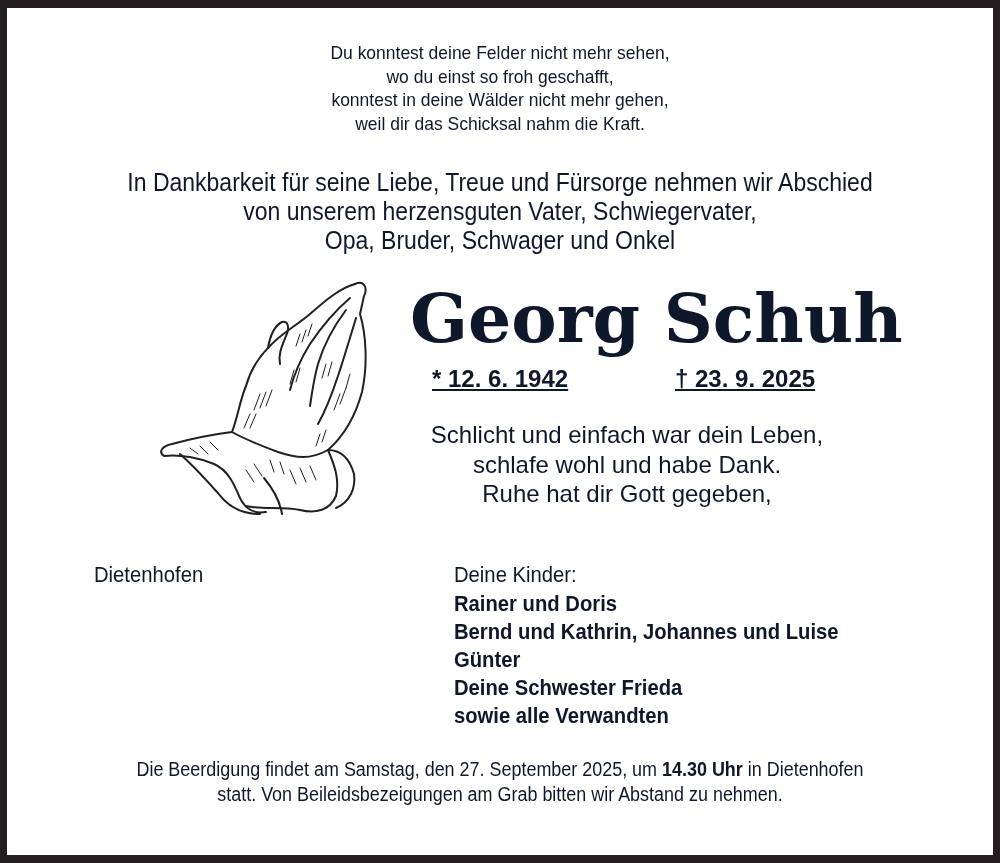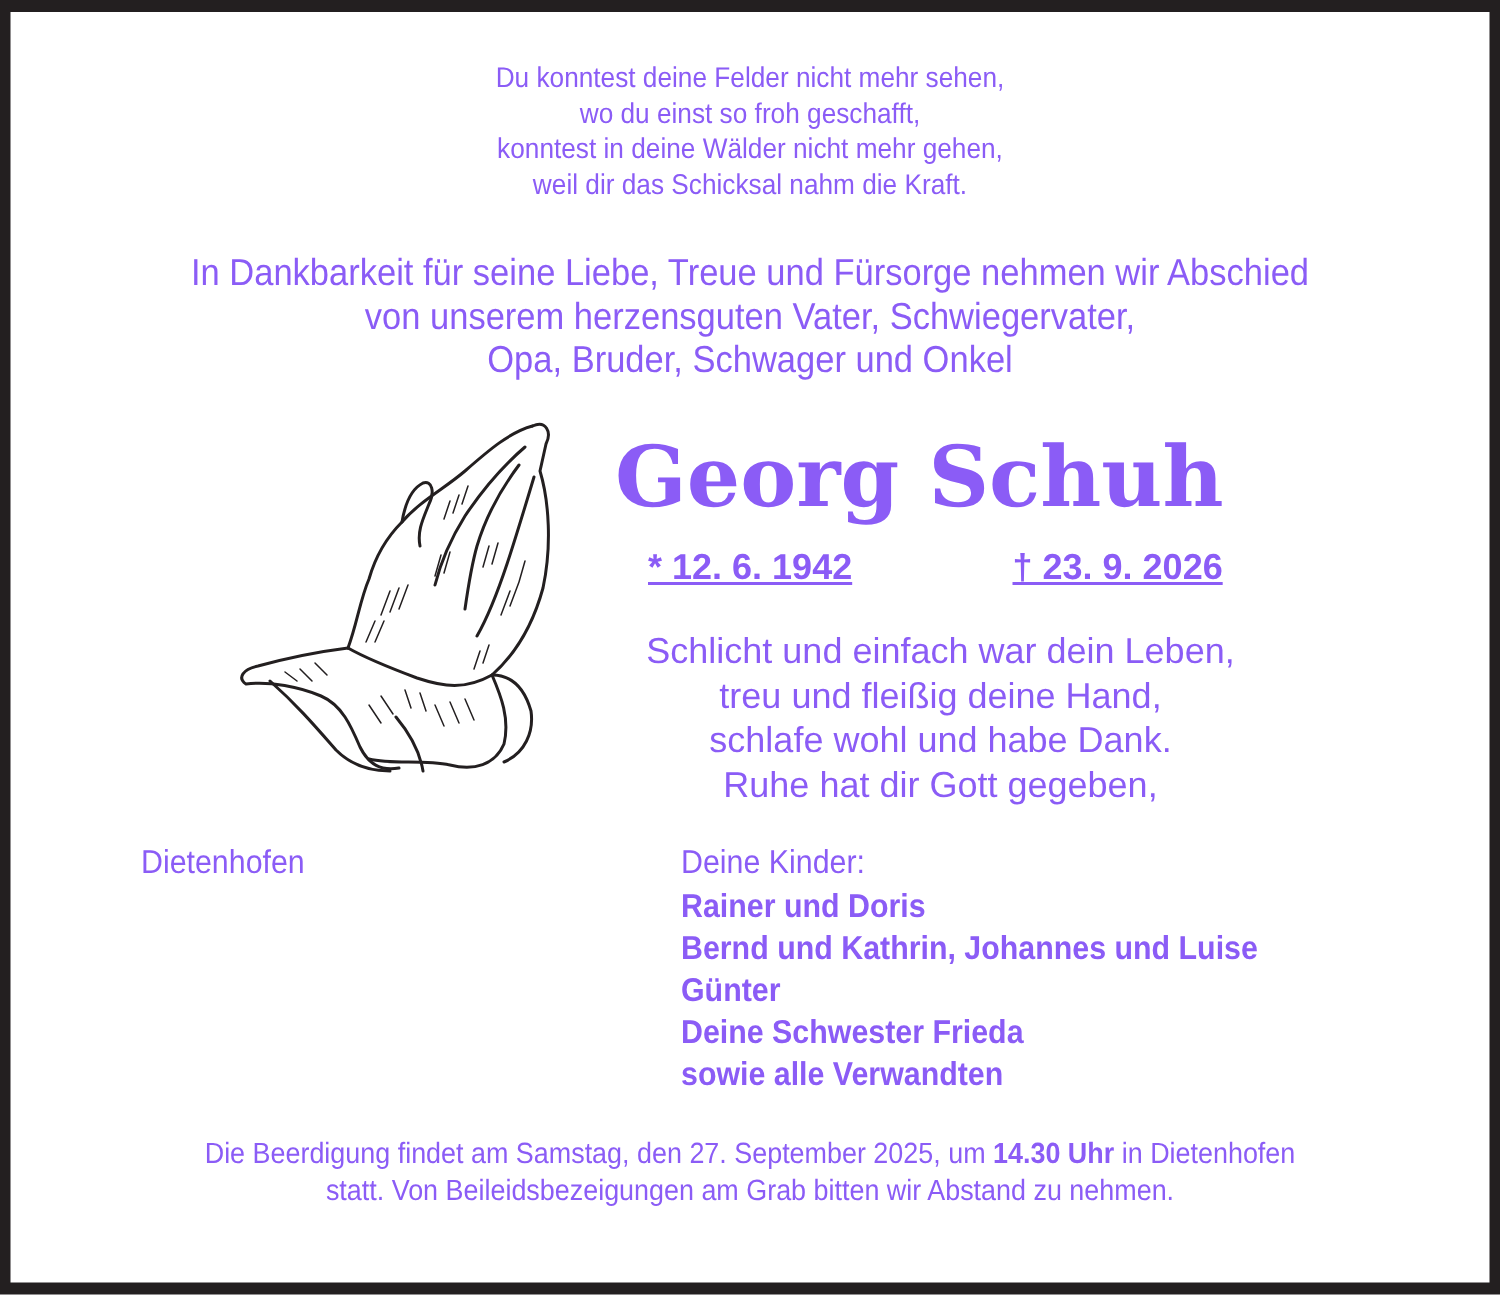--- a/index.html
+++ b/index.html
@@ -1,24 +1,24 @@
 <!DOCTYPE html>
 <html><head>
 <meta charset="utf-8">
 <style>
   html, body { margin: 0; padding: 0; }
   body { width: 1000px; height: 863px; background: #231f20; position: relative; overflow: hidden; }
-  .card { position: absolute; left: 7px; top: 8px; width: 986px; height: 847px; background: #ffffff; color: #8b5cf6;
+  .card { position: absolute; left: 7px; top: 8px; width: 986px; height: 847px; background: #ffffff; color: #0f172a;
           font-family: "Liberation Sans", sans-serif; }
   .abs { position: absolute; }
   .center { text-align: center; }
   .poem { left: 0; right: 0; top: 33px; font-size: 19px; line-height: 23.5px; transform: scaleX(0.92); }
   .intro { left: 0; right: 0; top: 160px; font-size: 25px; line-height: 29px; transform: scaleX(0.92); }
   .name { left: 403px; top: 275px; width: 440px; font-family: "DejaVu Serif", serif; font-weight: bold;
-          font-size: 56px; letter-spacing: 0px; transform: scaleX(1.0); line-height: 70px; white-space: nowrap; }
+          font-size: 68px; letter-spacing: 0px; transform: scaleX(1.0); line-height: 70px; white-space: nowrap; text-align: right; }
   .dates { top: 356px; font-size: 24px; font-weight: bold; line-height: 30px; text-decoration: underline; }
   .birth { left: 425px; }
   .death { left: 668px; }
   .verse { left: 400px; width: 440px; top: 412px; font-size: 24px; line-height: 29.5px; }
   .place { left: 87px; top: 553px; font-size: 22px; line-height: 28px; transform: scaleX(0.92); transform-origin: left; }
   .kids-label { left: 447px; top: 553px; font-size: 22px; line-height: 28px; transform: scaleX(0.92); transform-origin: left; }
   .family { left: 447px; top: 582px; font-size: 22px; line-height: 28px; font-weight: bold; transform: scaleX(0.92); transform-origin: left; white-space: nowrap; }
   .funeral { left: 0; right: 0; top: 749px; font-size: 19.5px; line-height: 25px; transform: scaleX(0.92); }
   .hands { left: 143px; top: 266px; width: 240px; height: 260px; }
 </style>
@@ -66,25 +66,24 @@
         <path d="M190 120 L184 136 M196 114 L190 130 M200 100 L196 114 M170 160 L166 172 M176 156 L172 168"></path>
         <path d="M40 174 L48 180 M50 172 L58 180 M60 168 L68 176 M140 196 L146 210 M150 194 L156 208 M160 192 L166 206"></path>
         <path d="M120 186 L124 198 M130 188 L134 200 M96 196 L104 208 M104 190 L112 202"></path>
       </g>
     </svg>
   </div>
 
   <div class="abs name">Georg Schuh</div>
 
   <div class="abs dates birth">* 12. 6. 1942</div>
-  <div class="abs dates death">† 23. 9. 2026</div>
+  <div class="abs dates death">† 23. 9. 2025</div>
 
   <div class="abs verse center">
     <div>Schlicht und einfach war dein Leben,</div>
-    <div>treu und fleißig deine Hand,</div>
     <div>schlafe wohl und habe Dank.</div>
     <div>Ruhe hat dir Gott gegeben,</div>
   </div>
 
   <div class="abs place">Dietenhofen</div>
 
   <div class="abs kids-label">Deine Kinder:</div>
   <div class="abs family">
     <div>Rainer und Doris</div>
     <div>Bernd und Kathrin, Johannes und Luise</div>

